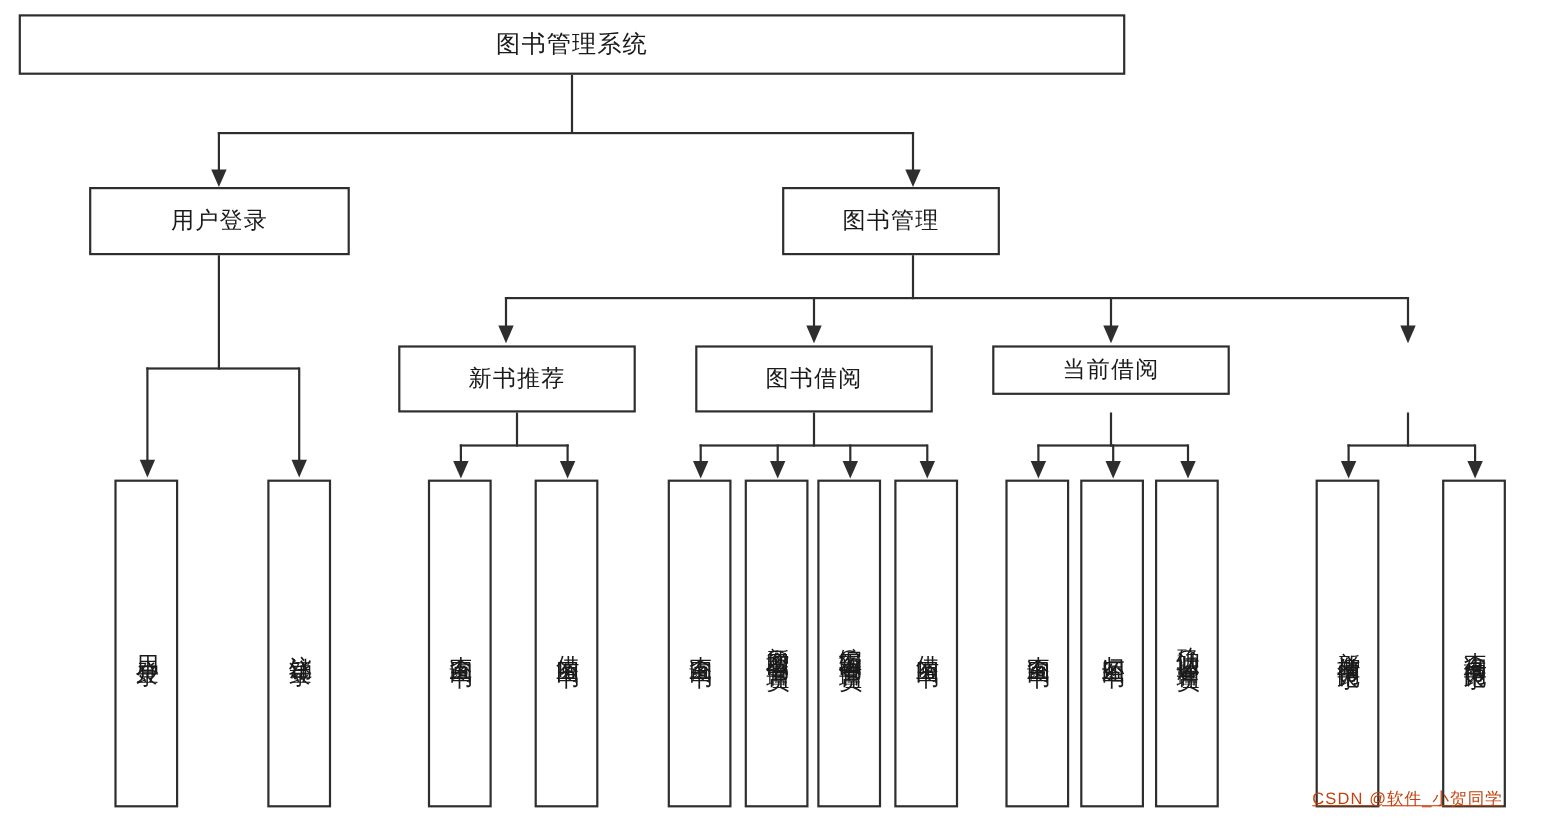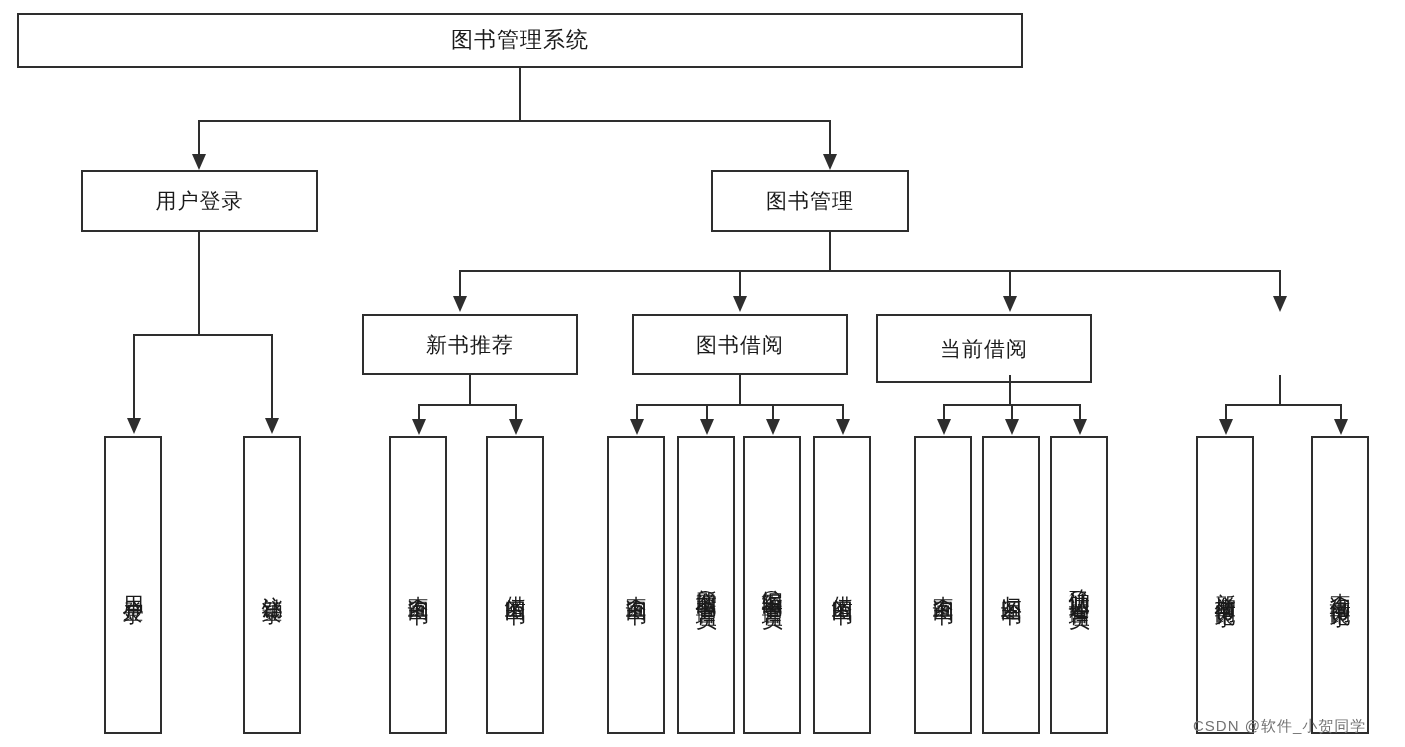--- a/index.html
+++ b/index.html
@@ -58,25 +58,26 @@
   .arrow {
     position: absolute;
     width: 0;
     height: 0;
     border-left: 7px solid transparent;
     border-right: 7px solid transparent;
     border-top: 16px solid #2e2e2e;
   }
   .watermark {
     position: absolute;
-    color: #737373;
+    color: #c2410c;
     font-size: 15px;
     letter-spacing: 1px;
     white-space: nowrap;
     user-select: none;
+    text-decoration: underline;
   }
 </style>
 </head>
 <body>
 
 <div id="canvas">
 
   <div class="node horiz title" style="left:17px; top:13px; width:1006px; height:55px;">图书管理系统</div>
 
   <div class="vline" style="left:519px; top:68px; height:53px;"></div>
@@ -107,21 +108,21 @@
   <div class="arrow" style="left:733px; top:296px;"></div>
   <div class="vline" style="left:1009px; top:270px; height:28px;"></div>
   <div class="arrow" style="left:1003px; top:296px;"></div>
   <div class="vline" style="left:1279px; top:270px; height:28px;"></div>
   <div class="arrow" style="left:1273px; top:296px;"></div>
 
   <div class="node horiz" style="left:362px; top:314px; width:216px; height:61px;">新书推荐</div>
 
   <div class="node horiz" style="left:632px; top:314px; width:216px; height:61px;">图书借阅</div>
 
-  <div class="node horiz" style="left:876px; top:314px; width:216px; height:69px;">当前借阅</div>
+  <div class="node horiz" style="left:902px; top:314px; width:216px; height:45px;">当前借阅</div>
 
 
   <div class="vline" style="left:469px; top:375px; height:31px;"></div>
   <div class="hline" style="left:418px; top:404px; width:99px;"></div>
   <div class="vline" style="left:418px; top:404px; height:17px;"></div>
   <div class="arrow" style="left:412px; top:419px;"></div>
   <div class="vline" style="left:515px; top:404px; height:17px;"></div>
   <div class="arrow" style="left:509px; top:419px;"></div>
 
   <div class="vline" style="left:739px; top:375px; height:31px;"></div>

